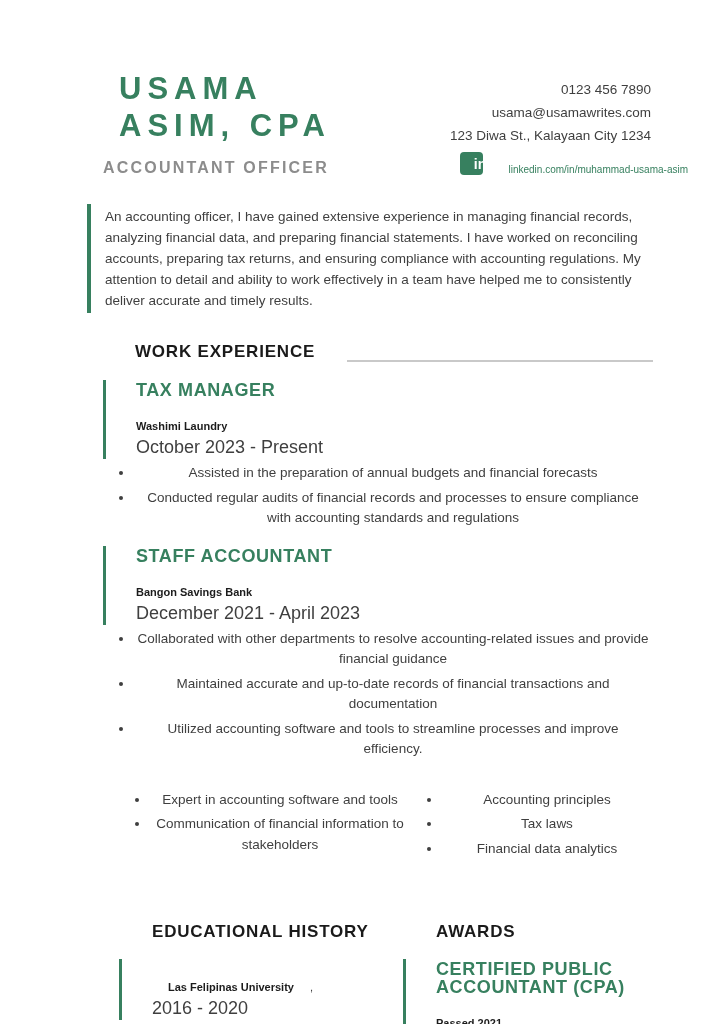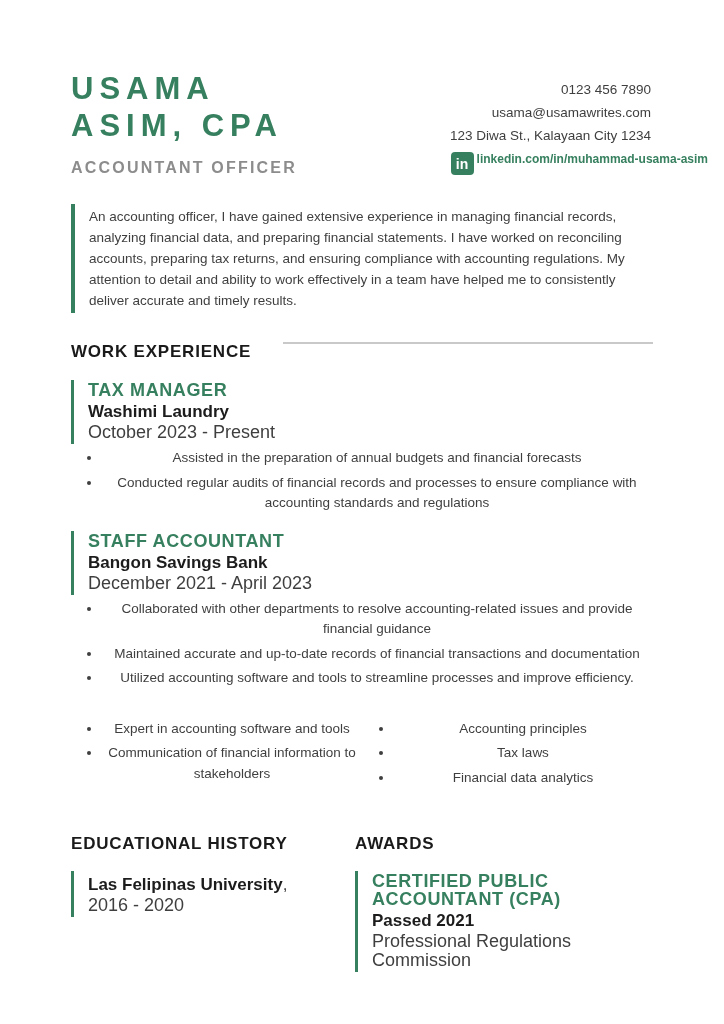--- a/index.html
+++ b/index.html
@@ -2,74 +2,74 @@
 <html><head>
 <meta charset="utf-8">
 <style>
   :root{
     --green:#37805F;
     --ink:#1a1a1a;
     --body:#3f3f3f;
     --gray:#8c8c8c;
     --rule:#c9c9c9;
   }
-  *{box-sizing:border-box;}
+  *{box-sizing:border-box;padding-left:16px;}
   html,body{margin:0;padding:0;}
   body{
     width:724px;height:1024px;background:#ffffff;
     font-family:"Liberation Sans", sans-serif;
     color:var(--body);
   }
   .page{position:relative;width:724px;height:1024px;overflow:hidden;background:#fff;}
 
   
   .header{position:relative;padding:70px 71px 0 71px;}
   .name{margin:0;color:var(--green);font-size:31px;font-weight:bold;letter-spacing:6px;line-height:37px;}
   .name span{display:block;}
   .job-title{margin-top:15px;color:var(--gray);font-size:16px;font-weight:bold;letter-spacing:2.2px;}
   .contact{position:absolute;top:78px;right:73px;text-align:right;font-size:13.5px;line-height:23px;color:var(--body);}
-  .linkedin-row{position:absolute;top:152px;right:16px;display:flex;align-items:flex-start;gap:3px;cursor:pointer;}
+  .linkedin-row{position:absolute;top:152px;right:36px;display:flex;align-items:flex-end;gap:9px;cursor:pointer;}
   .li-icon{width:23px;height:23px;background:var(--green);border-radius:4px;color:#fff;font-weight:bold;
     font-size:14px;display:flex;align-items:center;justify-content:center;line-height:1;}
-  .li-text{color:var(--green);font-weight:bold;font-size:12px;}
+  .li-text{color:var(--green);font-weight:normal;font-size:10px;}
 
   
   .summary{margin:27px 71px 0 71px;border-left:4px solid var(--green);padding:2px 0 2px 14px;
     font-size:13.5px;line-height:21px;color:var(--body);}
 
   
   .section{margin:0 71px;}
-  .section-head{display:flex;align-items:flex-start;gap:32px;}
+  .section-head{display:flex;align-items:flex-end;gap:32px;}
   .section-head h2{margin:0;font-size:17px;font-weight:bold;color:var(--ink);letter-spacing:0.8px;white-space:nowrap;}
   .hrule{flex:1;height:2px;background:var(--rule);}
 
   .entry{border-left:3px solid var(--green);padding:1px 0 2px 14px;}
   .entry-title{color:var(--green);font-weight:bold;font-size:18px;letter-spacing:0.6px;line-height:18px;}
-  .entry-sub{font-weight:bold;color:#1c1c1c;font-size:17px;line-height:19px;margin-top:3px;}
+  .entry-sub{font-weight:bold;color:#1c1c1c;font-size:11px;line-height:19px;margin-top:18px;}
   .entry-sub .suffix{font-weight:normal;color:var(--body);}
   .entry-dates{color:var(--body);font-size:18px;line-height:19px;margin-top:2px;}
 
   ul.bullets{margin:0;padding-left:27px;font-size:13.5px;line-height:20.5px;color:var(--body);}
   ul.bullets li{padding-left:3px;margin:4px;text-align:center;}
 
   .we-entry1{margin-top:18px;}
   .we-bullets1{margin-top:15px;}
   .we-entry2{margin-top:17px;}
   .we-bullets2{margin-top:14px;}
   .work-section{margin-top:29px;}
 
   .skills-section{margin-top:26px;}
   .skills-cols{display:flex;margin-top:17px;}
   .skills-cols ul:first-child{width:292px;flex:0 0 292px;}
   .skills-cols ul:last-child{flex:1;}
 
   .two-col{display:flex;margin:42px 71px 0 71px;}
   .col-left{width:284px;flex:0 0 284px;}
   .col-right{flex:1;}
-  .two-col h2{margin:0;font-size:17px;font-weight:bold;color:var(--ink);letter-spacing:0.8px;}
+  .two-col h2{margin:17px;font-size:17px;font-weight:bold;color:var(--ink);letter-spacing:0.8px;}
   .two-col .entry{margin-top:17px;}
 </style>
 </head>
 <body>
 
 <div class="page">
 
   <header class="header">
     <h1 class="name">
       <span>USAMA</span>

